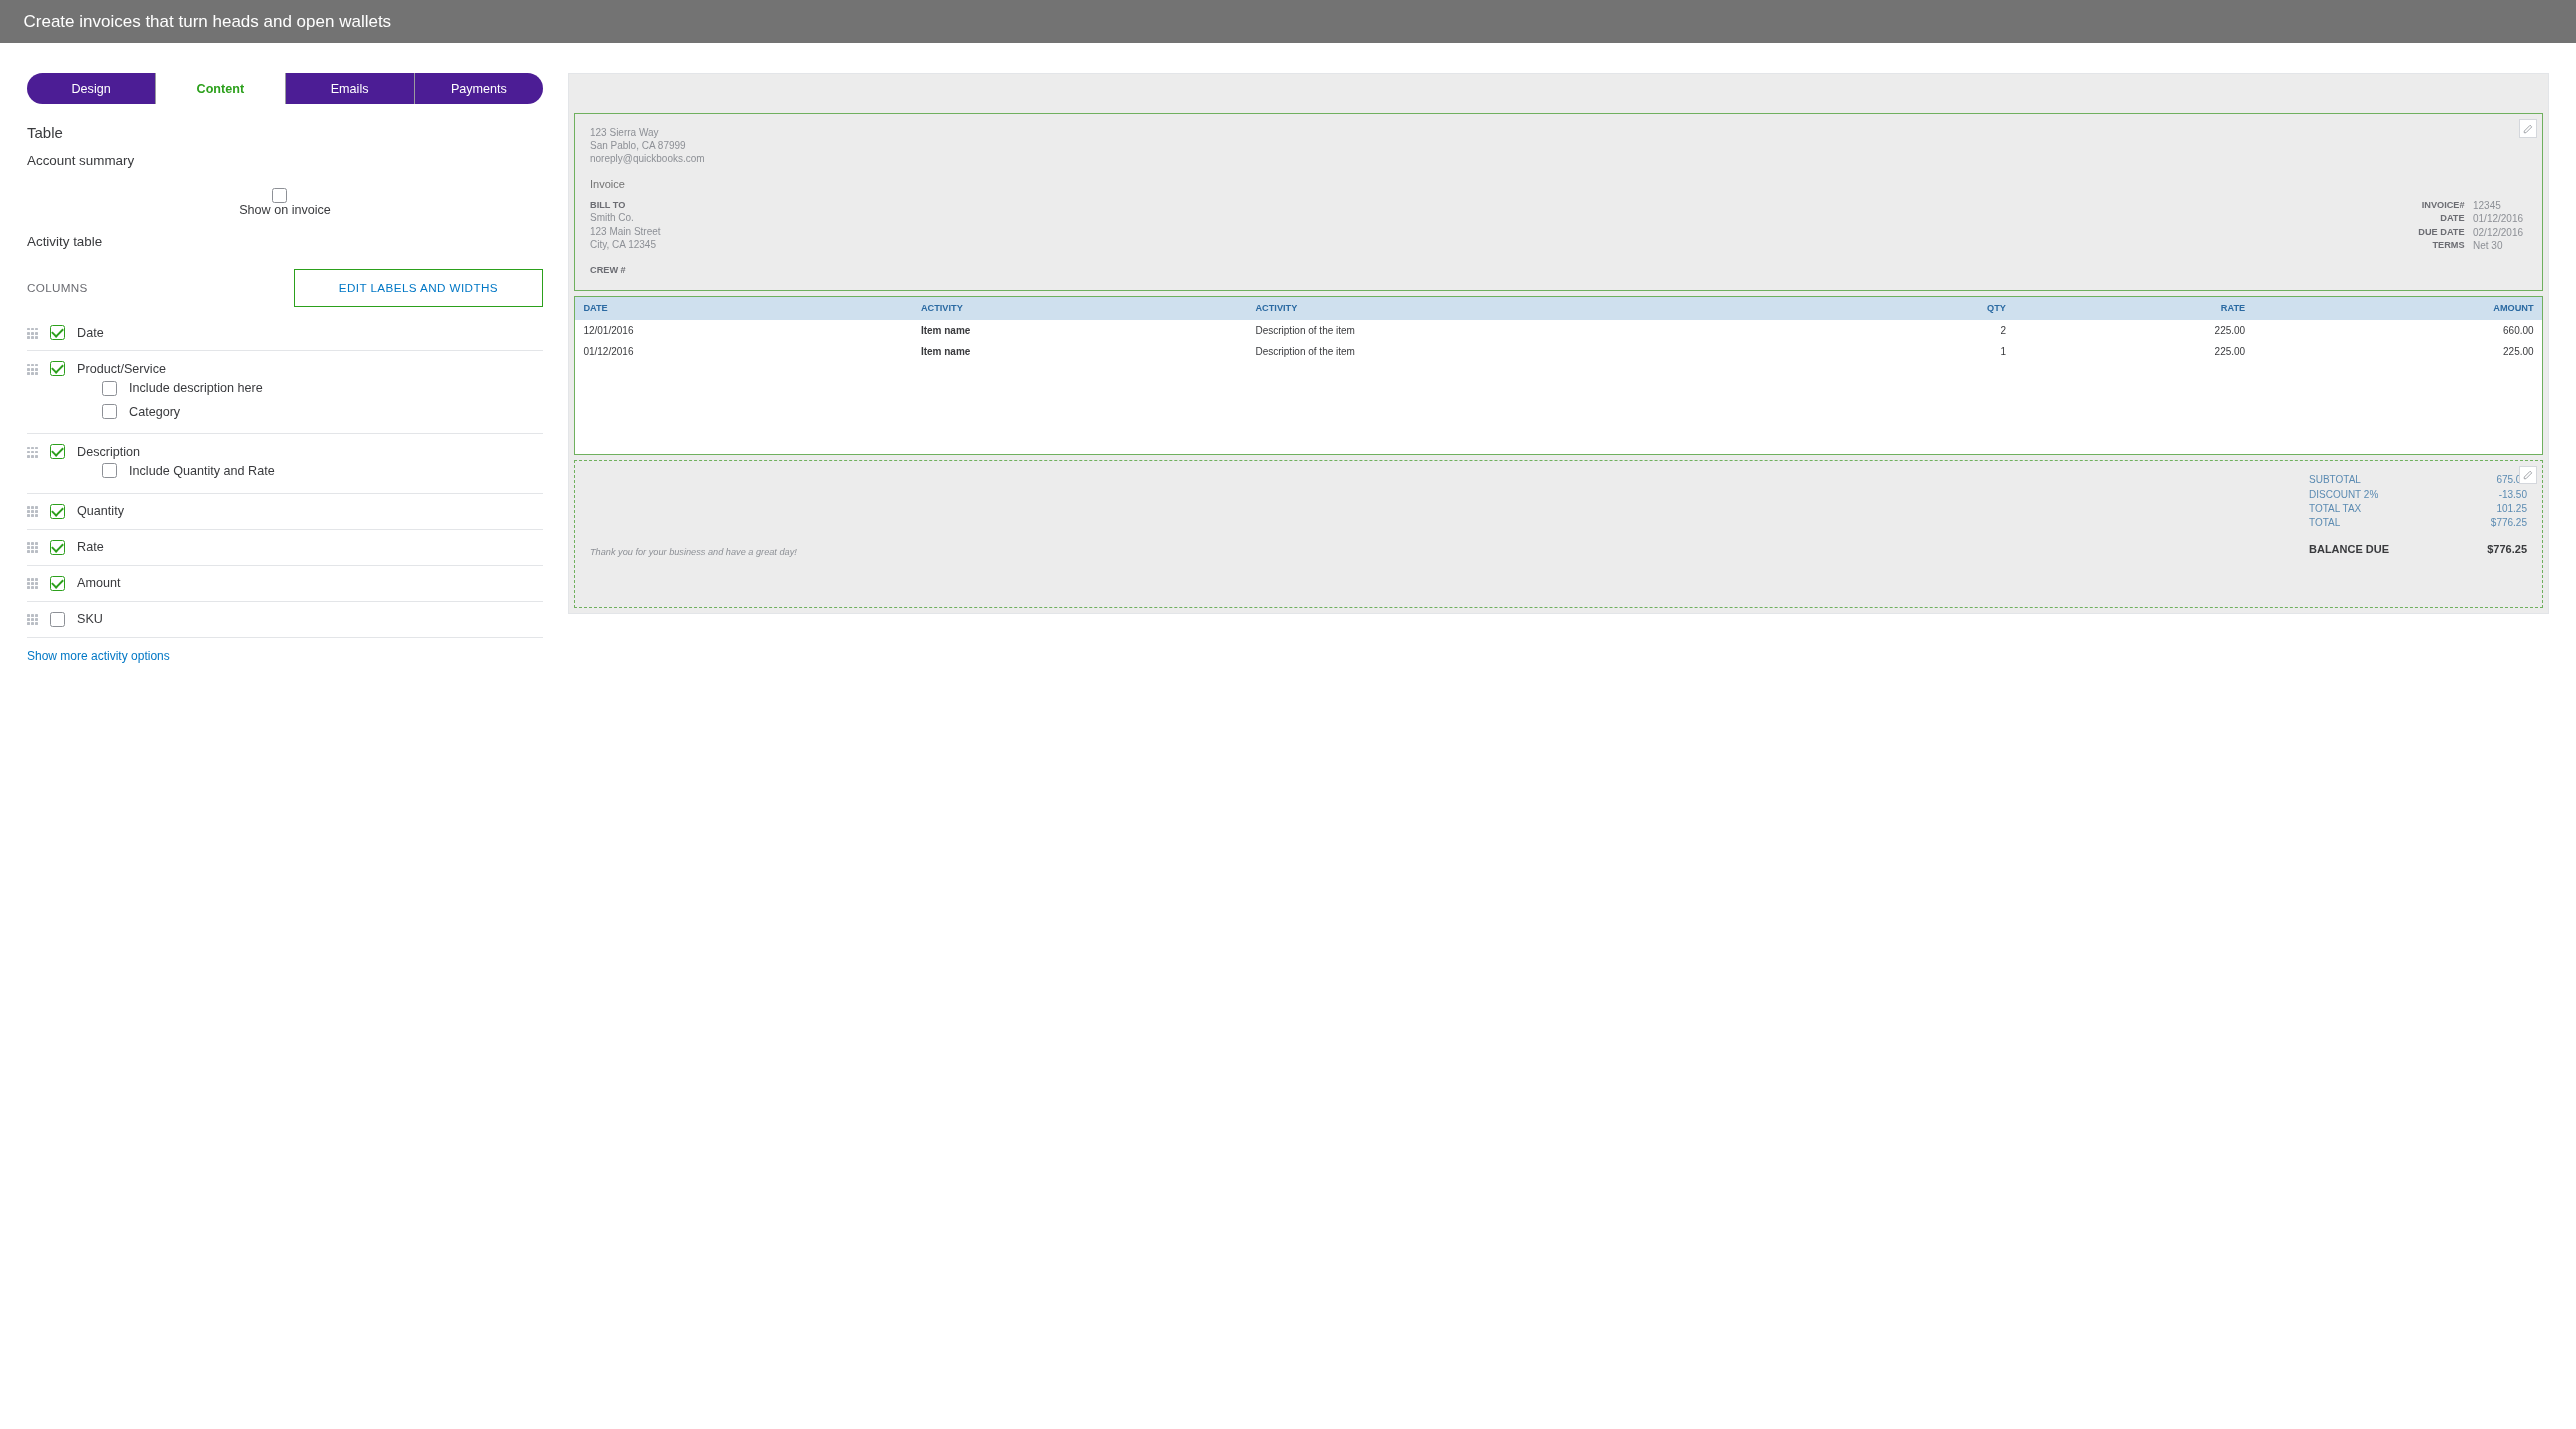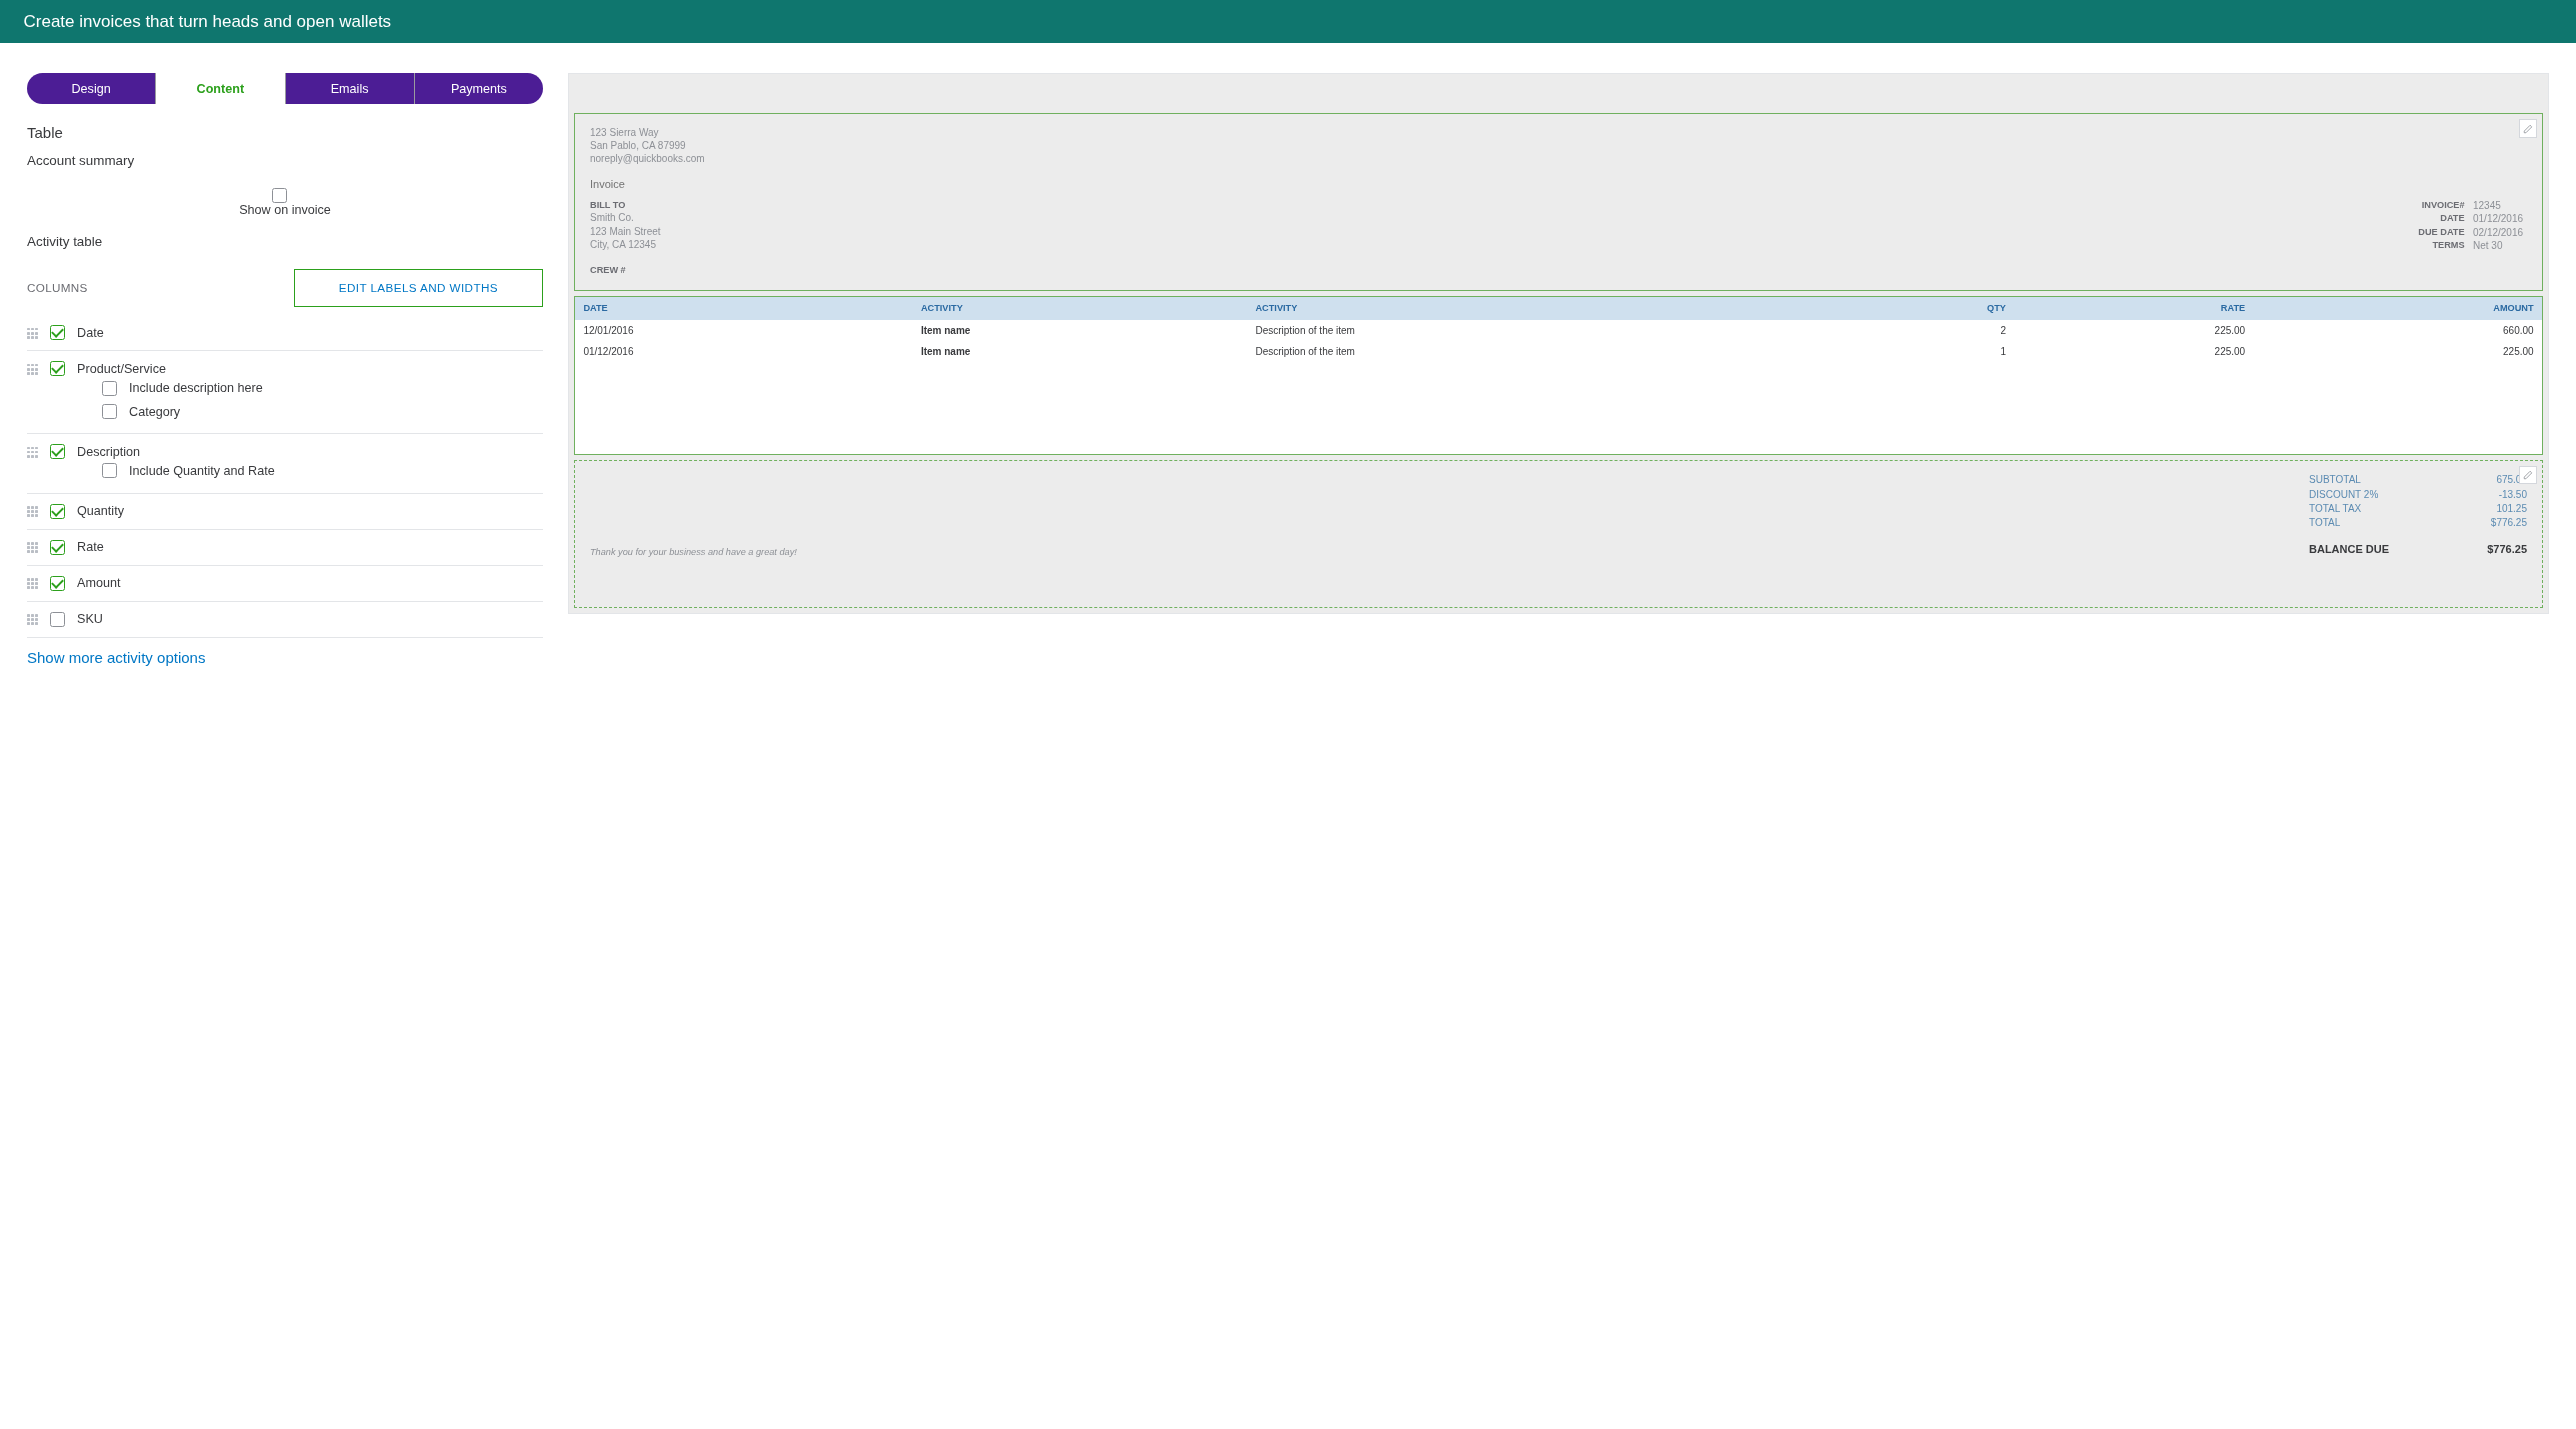--- a/index.html
+++ b/index.html
@@ -1,19 +1,19 @@
 <!DOCTYPE html>
 <html style="font-size:13.4px"><head>
 <meta charset="utf-8">
 <style>
 * { margin: 0; padding: 0; box-sizing: border-box; }
 body { font-family: -apple-system, BlinkMacSystemFont, "Segoe UI", Helvetica, Arial, sans-serif; background: #fff; }
 
 .header-bar {
-  background: #0f766e;
+  background: #737373;
   color: #fff;
   padding: 11.7px 23.5px;
   font-size: 17px;
   font-weight: 400;
 }
 
 .main-wrap {
   display: flex;
   gap: 25px;
   padding: 30px 27px;
@@ -87,21 +87,21 @@
   color: #babec5;
   cursor: grab;
   display: grid;
   grid-template-columns: 2.5px 2.5px 2.5px;
   gap: 1.7px;
 }
 .drag-handle span { width: 2.5px; height: 2.5px; background: #babec5; border-radius: 0.4px; }
 .col-body { flex: 1; }
 .col-main { display: flex; align-items: center; }
 
-.link-more { color: #0077c5; font-size: 15px; margin-top: 11.7px; cursor: pointer; }
+.link-more { color: #0077c5; font-size: 12px; margin-top: 11.7px; cursor: pointer; }
 
 
 .preview-card {
   background: #ececec;
   border: 0.8px solid #e3e5e8;
   padding: 0;
 }
 .preview-block {
   position: relative;
   border: 1.7px solid #6fb05e;

